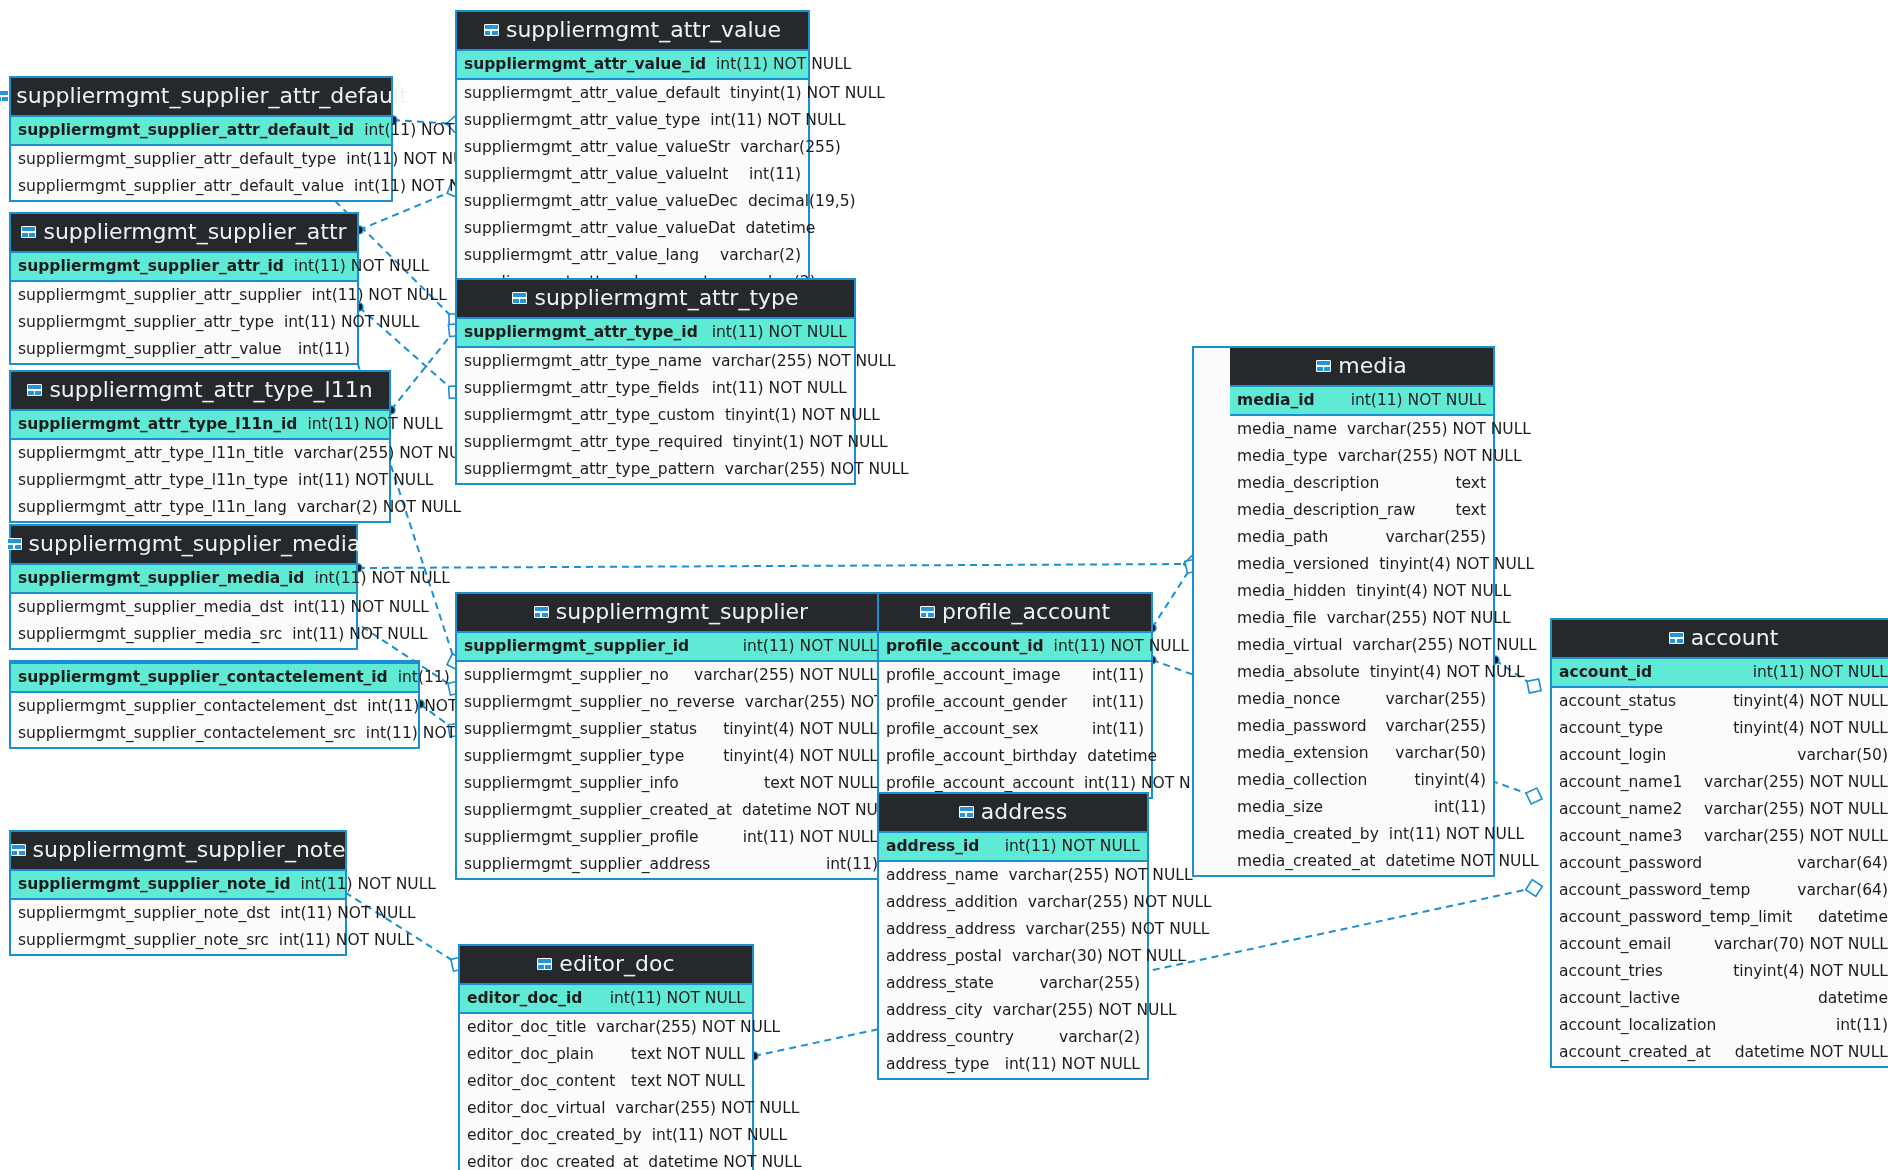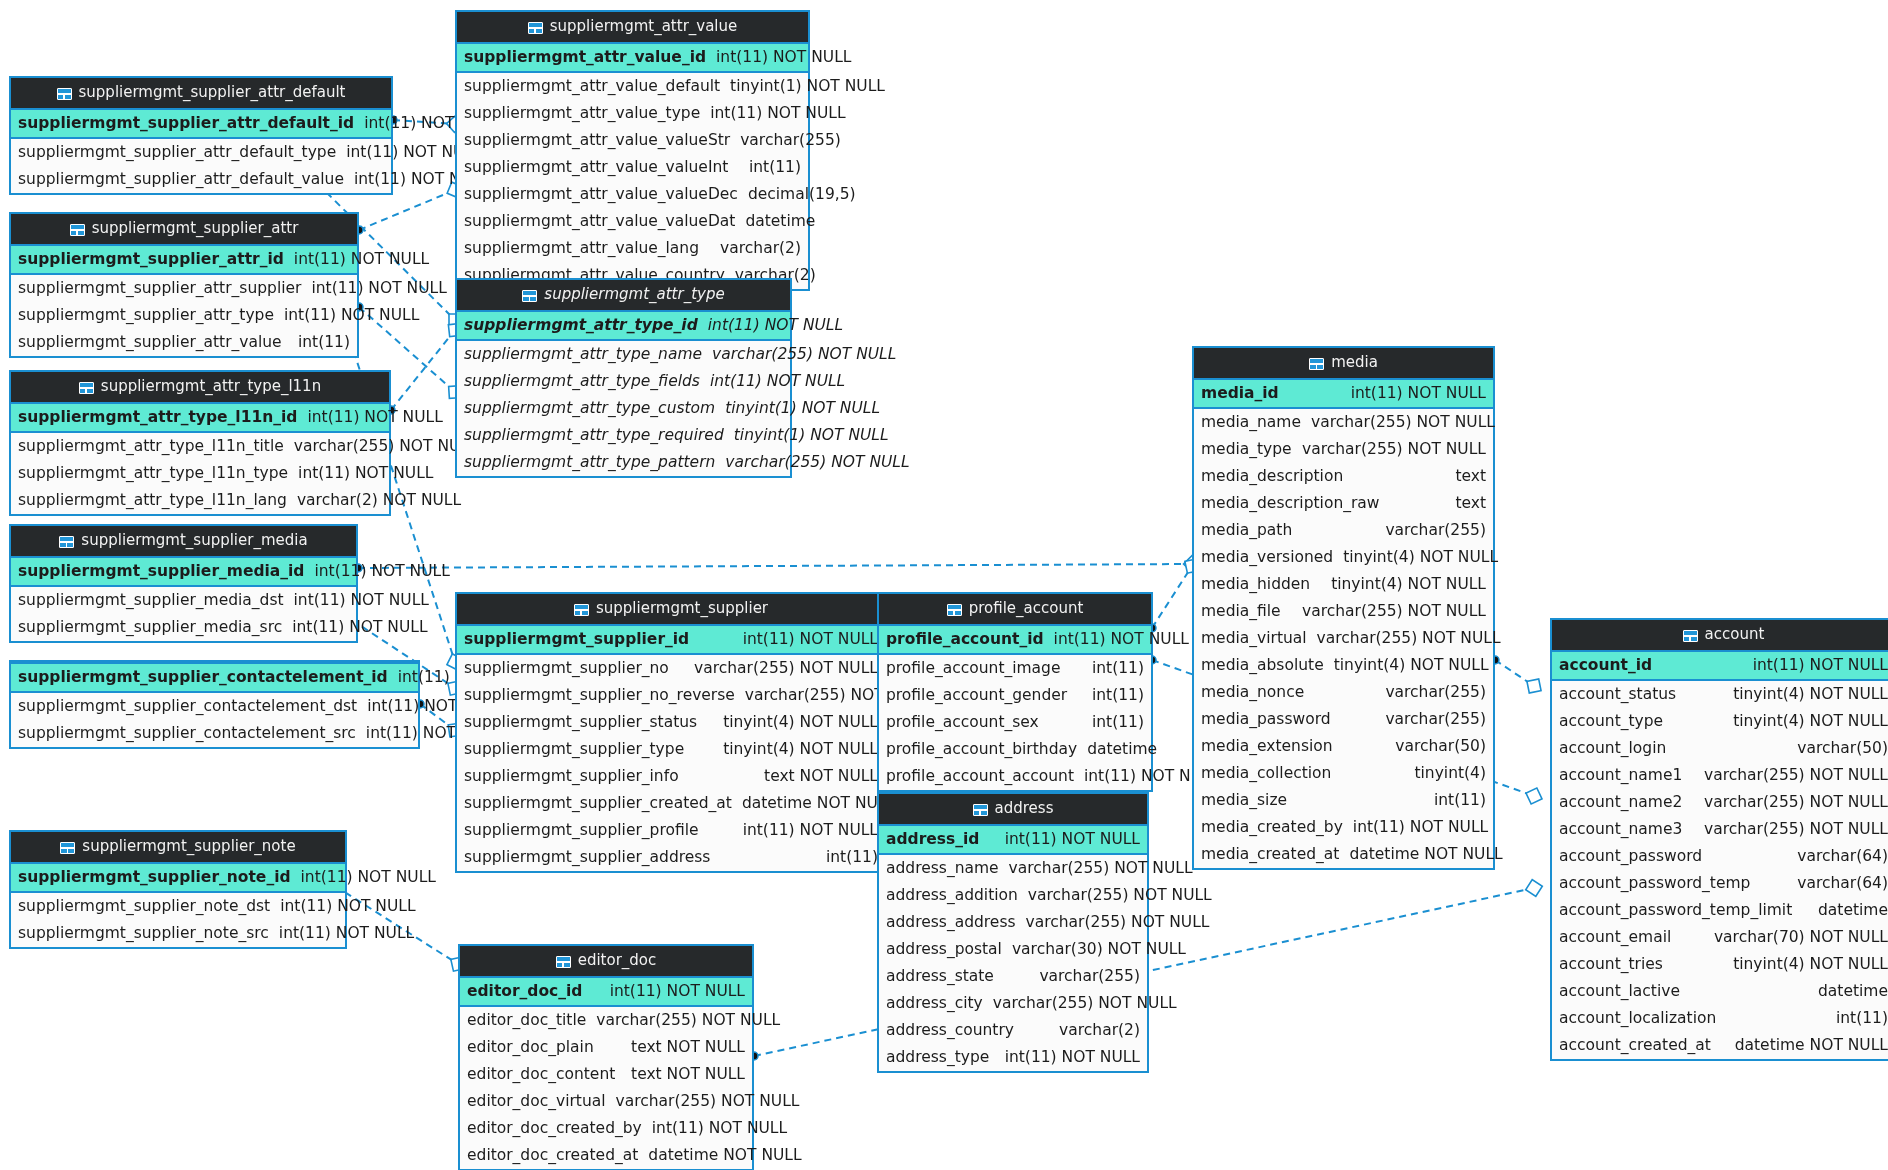--- a/index.html
+++ b/index.html
@@ -28,27 +28,27 @@
   .entity {
     position: absolute;
     z-index: 2;
     border: 2px solid #1a8fd1;
     background: #fbfbfb;
     box-shadow: 0 0 0 0 rgba(0,0,0,0);
   }
   .ent-header {
     background: #26292b;
     color: #f2f2f2;
-    font-size: 15px;
+    font-size: 22px;
     line-height: 1;
     padding: 7px 8px 8px 8px;
     text-align: center;
     white-space: nowrap;
     display: flex;
-    align-items: flex-end;
+    align-items: center;
     justify-content: center;
     gap: 7px;
   }
   .tbl-icon {
     display: inline-block;
     width: 15px; height: 12px;
     flex: 0 0 auto;
     position: relative;
     background: #ffffff;
     border: 1.5px solid #ffffff;
@@ -86,26 +86,26 @@
   .pk-row .row .fname { font-weight: bold; }
 
   
   #ent-supplier_attr_default { left: 9px;   top: 76px;  width: 384px; }
   #ent-supplier_attr         { left: 9px;   top: 212px; width: 350px; }
   #ent-attr_type_l11n        { left: 9px;   top: 370px; width: 382px; }
   #ent-supplier_media        { left: 9px;   top: 524px; width: 349px; }
   #ent-supplier_contactelement{left: 9px;   top: 660px; width: 411px; }
   #ent-supplier_note         { left: 9px;   top: 830px; width: 338px; }
   #ent-attr_value            { left: 455px; top: 10px;  width: 355px; }
-  #ent-attr_type             { left: 455px; top: 278px; width: 337px; font-style: italic; }
+  #ent-attr_type             { left: 455px; top: 278px; width: 401px; }
   #ent-supplier              { left: 455px; top: 592px; width: 432px; }
   #ent-editor_doc            { left: 458px; top: 944px; width: 296px; }
   #ent-profile_account       { left: 877px; top: 592px; width: 276px; }
   #ent-address               { left: 877px; top: 792px; width: 272px; }
-  #ent-media                 { left: 1192px;top: 346px; width: 303px; }
+  #ent-media                 { left: 1192px;top: 346px; width: 303px; padding-left: 36px; }
   #ent-account               { left: 1534px;top: 618px; width: 347px; margin-left: 16px; }
 </style>
 </head>
 <body>
 
 <div id="canvas">
 
   <svg id="edges" viewBox="0 0 1888 1170" preserveAspectRatio="none">
       <g>
         <line x1="393" y1="120" x2="455" y2="124" stroke="#1a8fd1" stroke-width="2" stroke-dasharray="7 5"></line>

